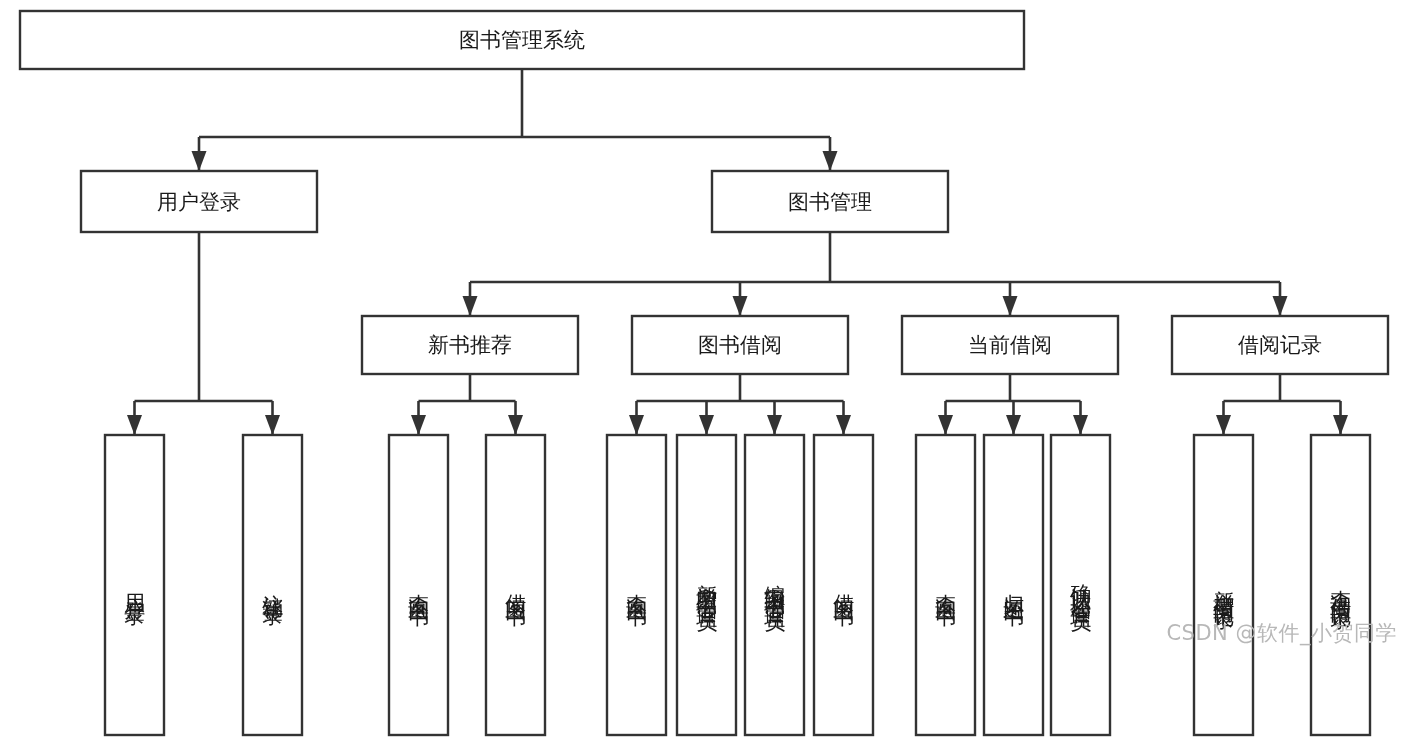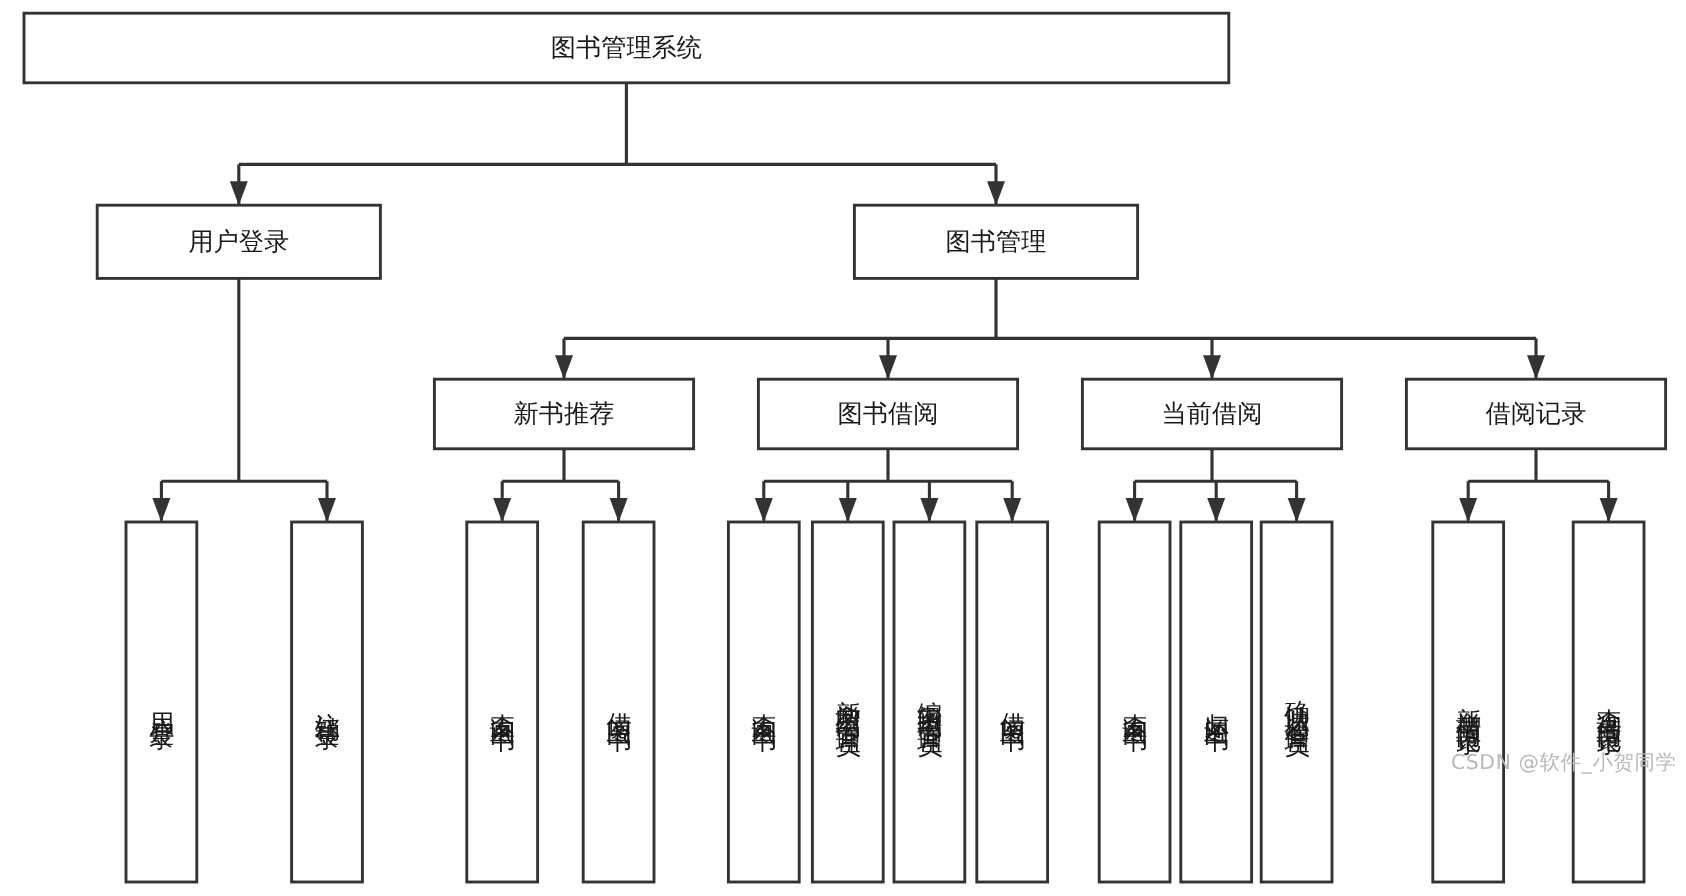--- a/index.html
+++ b/index.html
@@ -62,21 +62,21 @@
     letter-spacing: 4px;
     color: #1a1a1a;
     white-space: nowrap;
     pointer-events: none;
   }
   .watermark {
     position: absolute;
     right: 8px;
     bottom: 6px;
     font-family: "DejaVu Sans", "Liberation Sans", sans-serif;
-    font-size: 17px;
+    font-size: 21px;
     color: #b8b8b8;
     white-space: nowrap;
     letter-spacing: 0.5px;
   }
 </style>
 </head>
 <body>
 
 <div id="diagram-root">
 

